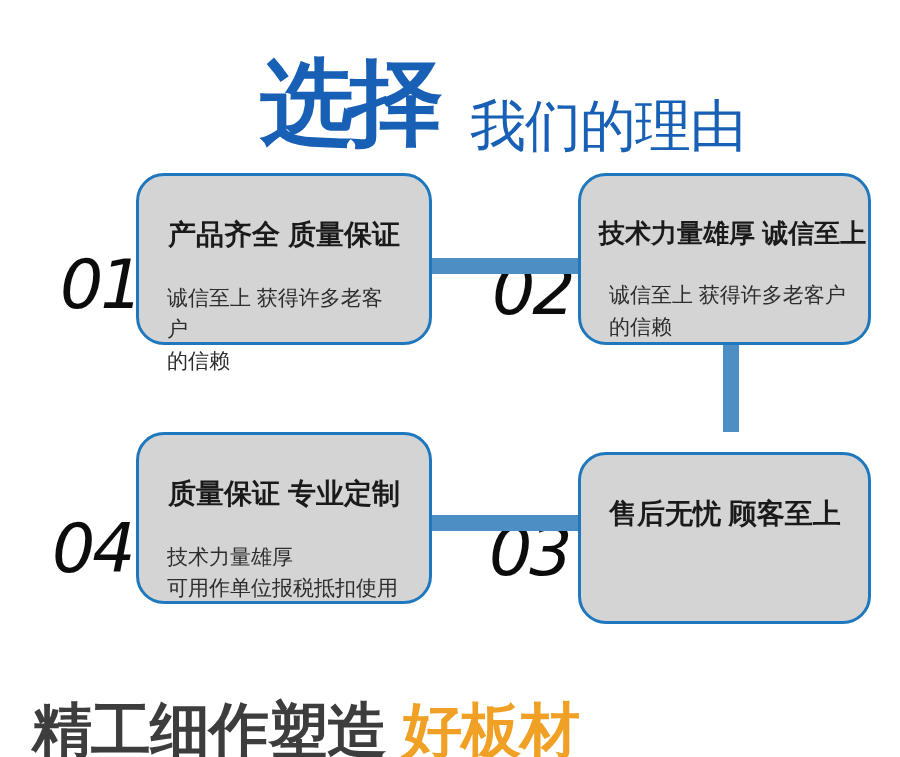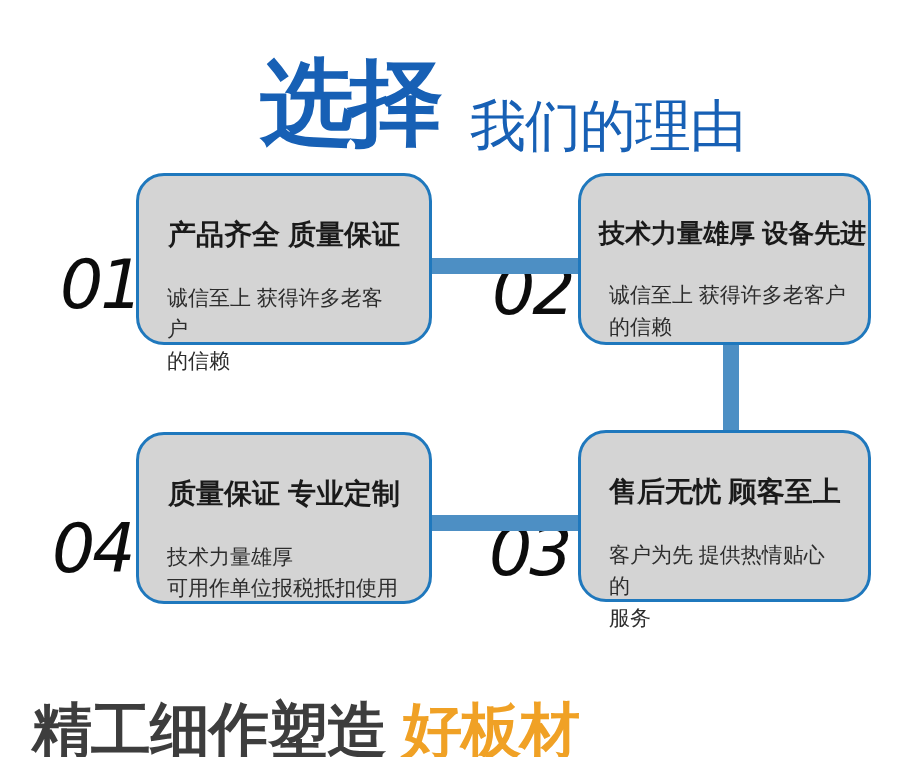--- a/index.html
+++ b/index.html
@@ -32,21 +32,21 @@
   .card {
     position:absolute;
     background:#d4d4d4;
     border:3px solid #1f78bd;
     border-radius:28px;
     padding:34px 20px 0 20px;
   }
   .card-1 { left:120px; top:157px; width:296px; height:172px; }
   .card-2 { left:562px; top:157px; width:293px; height:172px; padding-left:10px; padding-right:4px; }
   .card-3 { left:120px; top:416px; width:296px; height:172px; }
-  .card-4 { left:562px; top:414px; width:293px; height:172px; }
+  .card-4 { left:562px; top:436px; width:293px; height:172px; }
 
   .card-title {
     font-size:28px; font-weight:bold; color:#1a1a1a;
     line-height:1.2; white-space:nowrap; margin-bottom:14px;text-align:center;
   }
   .card-2 .card-title { font-size:26px; }
   .card-body {
     font-size:21px; color:#2d2d2d; line-height:1.5;
     white-space:pre-line;
     margin-top:8px;
@@ -99,34 +99,32 @@
   <div class="line line-v"></div>
   <div class="line line-h2"></div>
 
   <div class="card card-1">
     <div class="card-title">产品齐全 质量保证</div>
     <div class="card-body">诚信至上 获得许多老客户
 的信赖</div>
   </div>
 
   <div class="card card-2">
-    <div class="card-title">技术力量雄厚 设备先进</div>
+    <div class="card-title">技术力量雄厚 诚信至上</div>
     <div class="card-body">诚信至上 获得许多老客户
 的信赖</div>
   </div>
 
   <div class="card card-3">
     <div class="card-title">质量保证 专业定制</div>
     <div class="card-body">技术力量雄厚
 可用作单位报税抵扣使用</div>
   </div>
 
   <div class="card card-4">
     <div class="card-title">售后无忧 顾客至上</div>
-    <div class="card-body">客户为先 提供热情贴心的
-服务</div>
   </div>
 
   <footer class="footer">
     <span class="footer-gray">精工细作塑造</span><span class="footer-orange">好板材</span>
   </footer>
 
 </div>
 
 </body></html>

